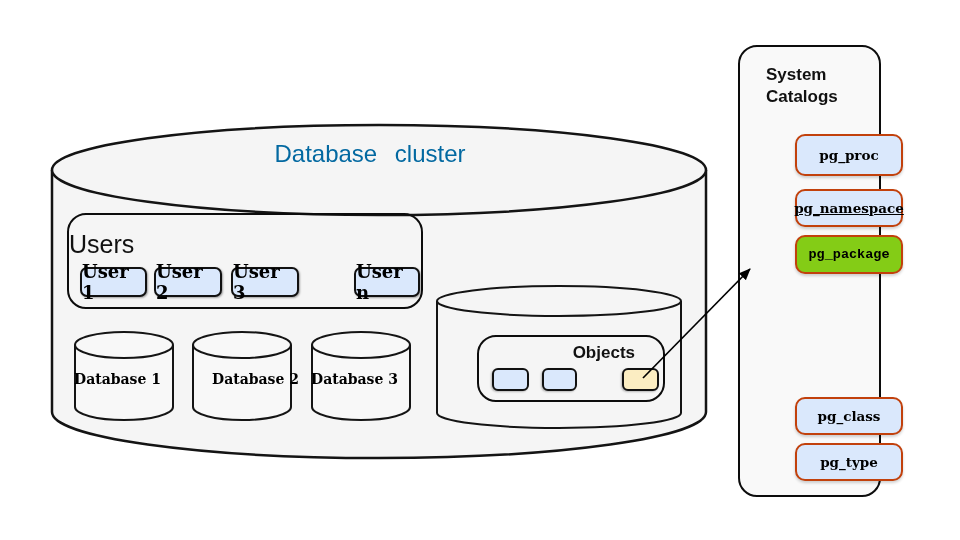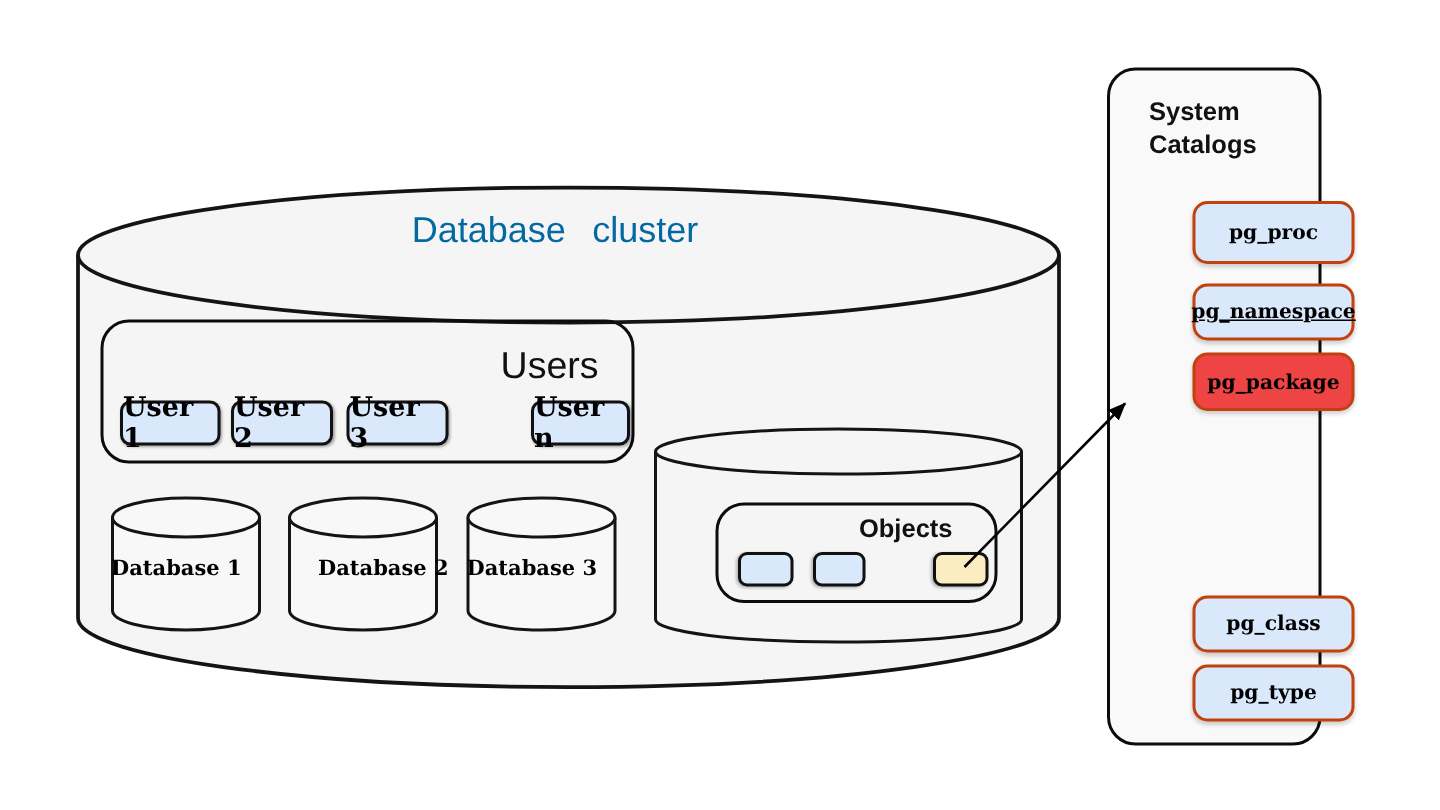--- a/index.html
+++ b/index.html
@@ -19,21 +19,21 @@
 
   
   .cluster-title {
     left:140px; top:138px; width:460px; text-align:center;
     font-size:24px; line-height:32px; color:#0369a1; word-spacing:11px;
   }
 
   
   .users-box { left:67px; top:213px; width:356px; height:96px; border:2.5px solid #0c0c0c; }
   .users-title {
-    margin-top:15px; text-align:right; padding-right:22px;
+    margin-top:15px; text-align:left; padding-right:22px;
     font-size:25px; color:#111;
   }
   .chip {
     position:absolute; top:52px; height:30px; box-sizing:border-box;
     background:#dae8fc; border:2px solid #111; border-radius:7px;
     display:flex; align-items:center; justify-content:center;
     font-family:"DejaVu Serif", serif; font-weight:700; font-size:18px; color:#000;
     box-shadow:1px 1px 2px rgba(0,0,0,0.35);
   }
   .chip.u1 { left:11px;  width:67px; }
@@ -75,21 +75,21 @@
   .cat-chip {
     position:absolute; left:7px; width:108px; box-sizing:border-box;
     background:#dae8fc; border:2px solid #c2410c; border-radius:10px;
     display:flex; align-items:center; justify-content:center;
     font-family:"DejaVu Serif", serif; font-weight:700; font-size:13.5px; color:#000;
     box-shadow:0 2px 3px rgba(0,0,0,0.18);
     margin-left:48px;
   }
   .cat-chip.c1 { top:87px;  height:42px; }
   .cat-chip.c2 { top:142px; height:38px;text-decoration:underline; }
-  .cat-chip.c3 { top:188px; height:39px; background:#ef4444; }
+  .cat-chip.c3 { top:188px; height:39px; background:#84cc16;font-family:Liberation Mono, monospace; }
   .cat-chip.c4 { top:350px; height:38px; }
   .cat-chip.c5 { top:396px; height:38px; }
 </style>
 </head>
 <body>
 
 <div class="stage">
 
   <svg class="layer shapes" width="960" height="540" viewBox="0 0 960 540">
 

